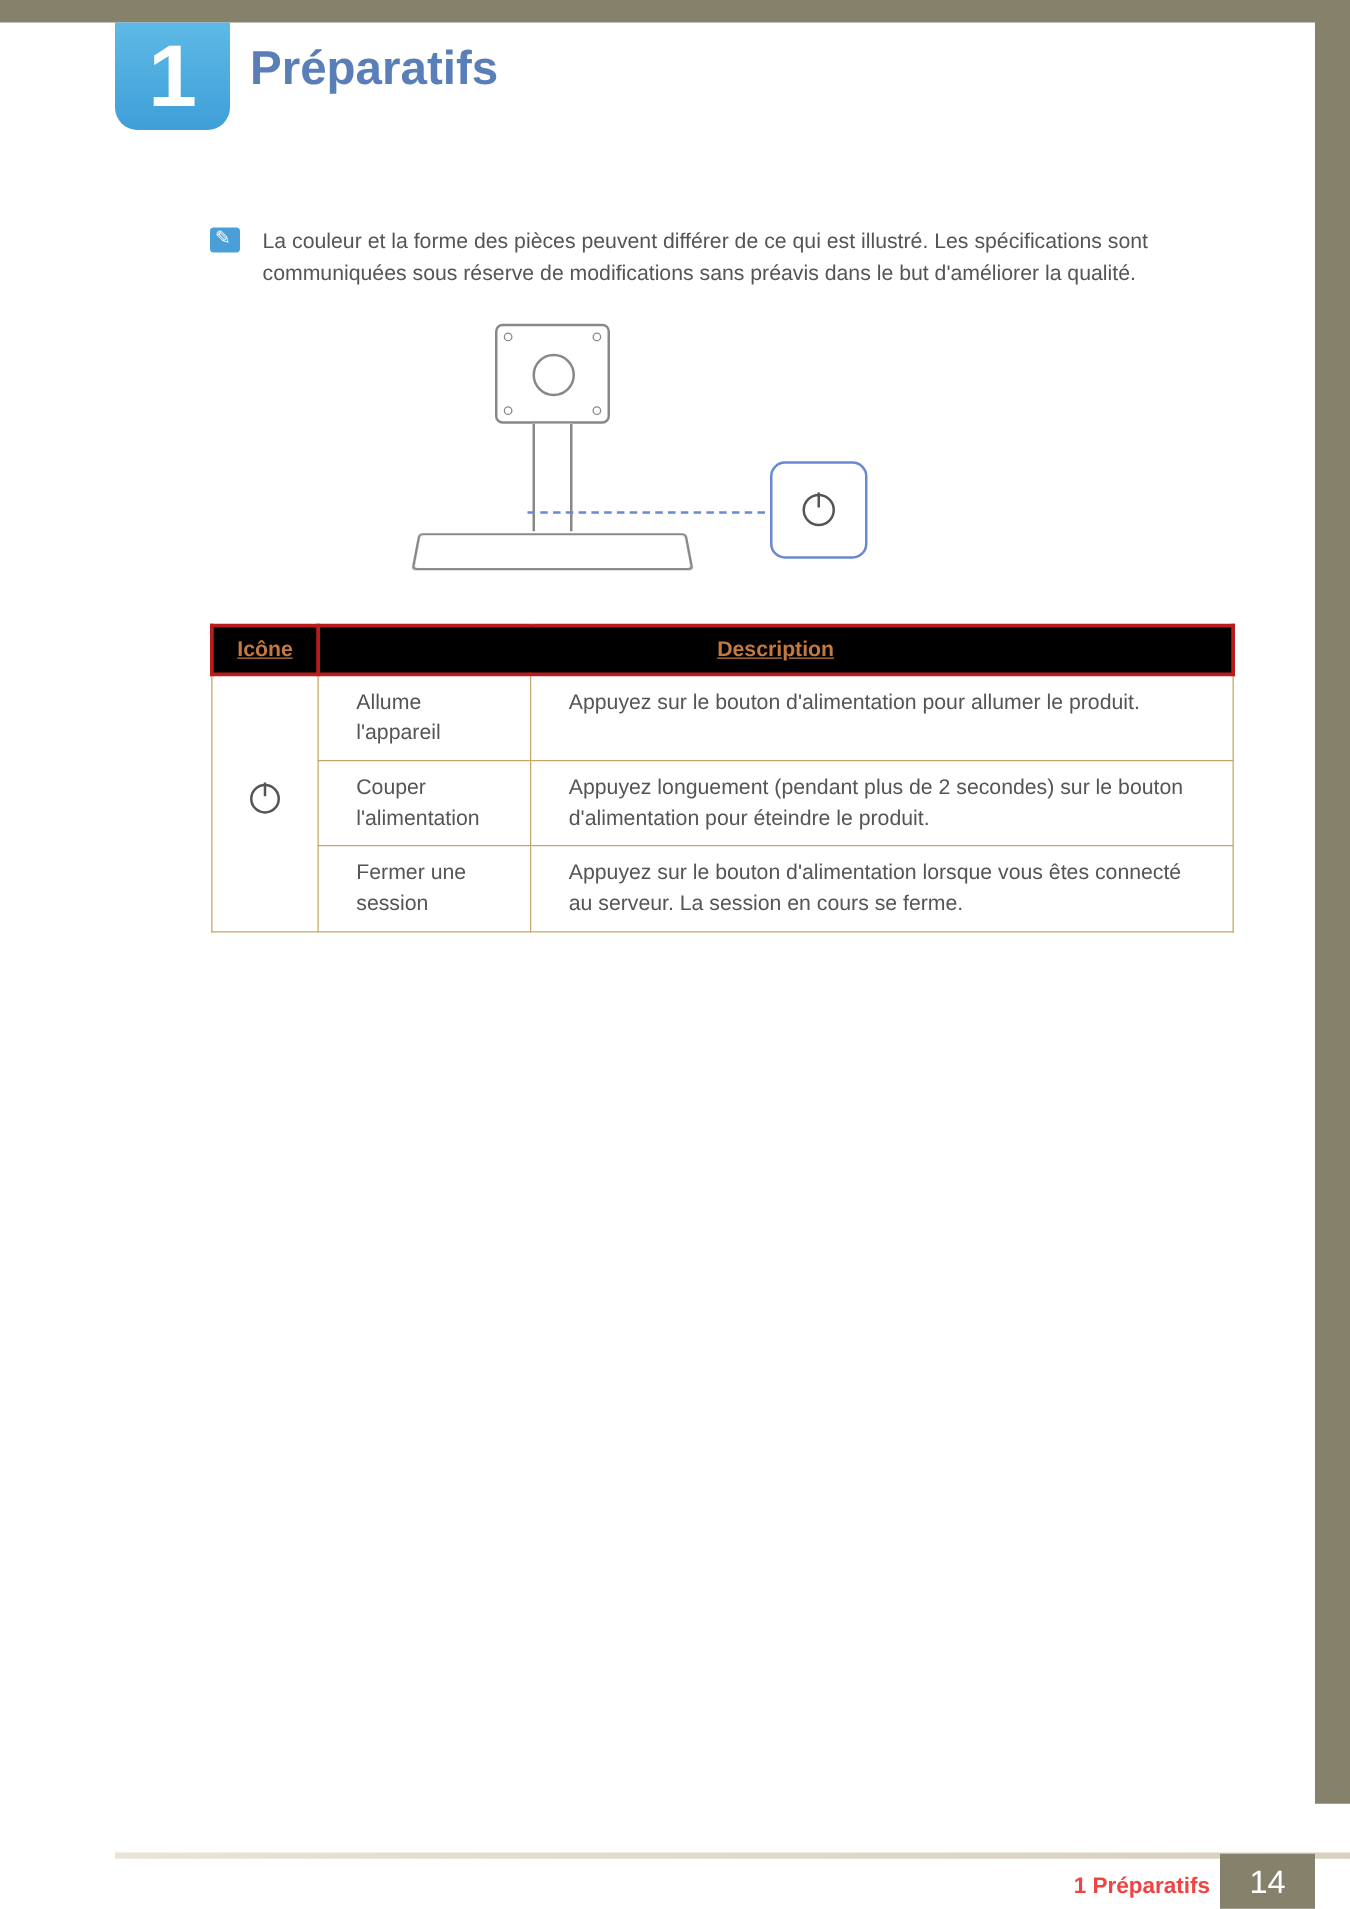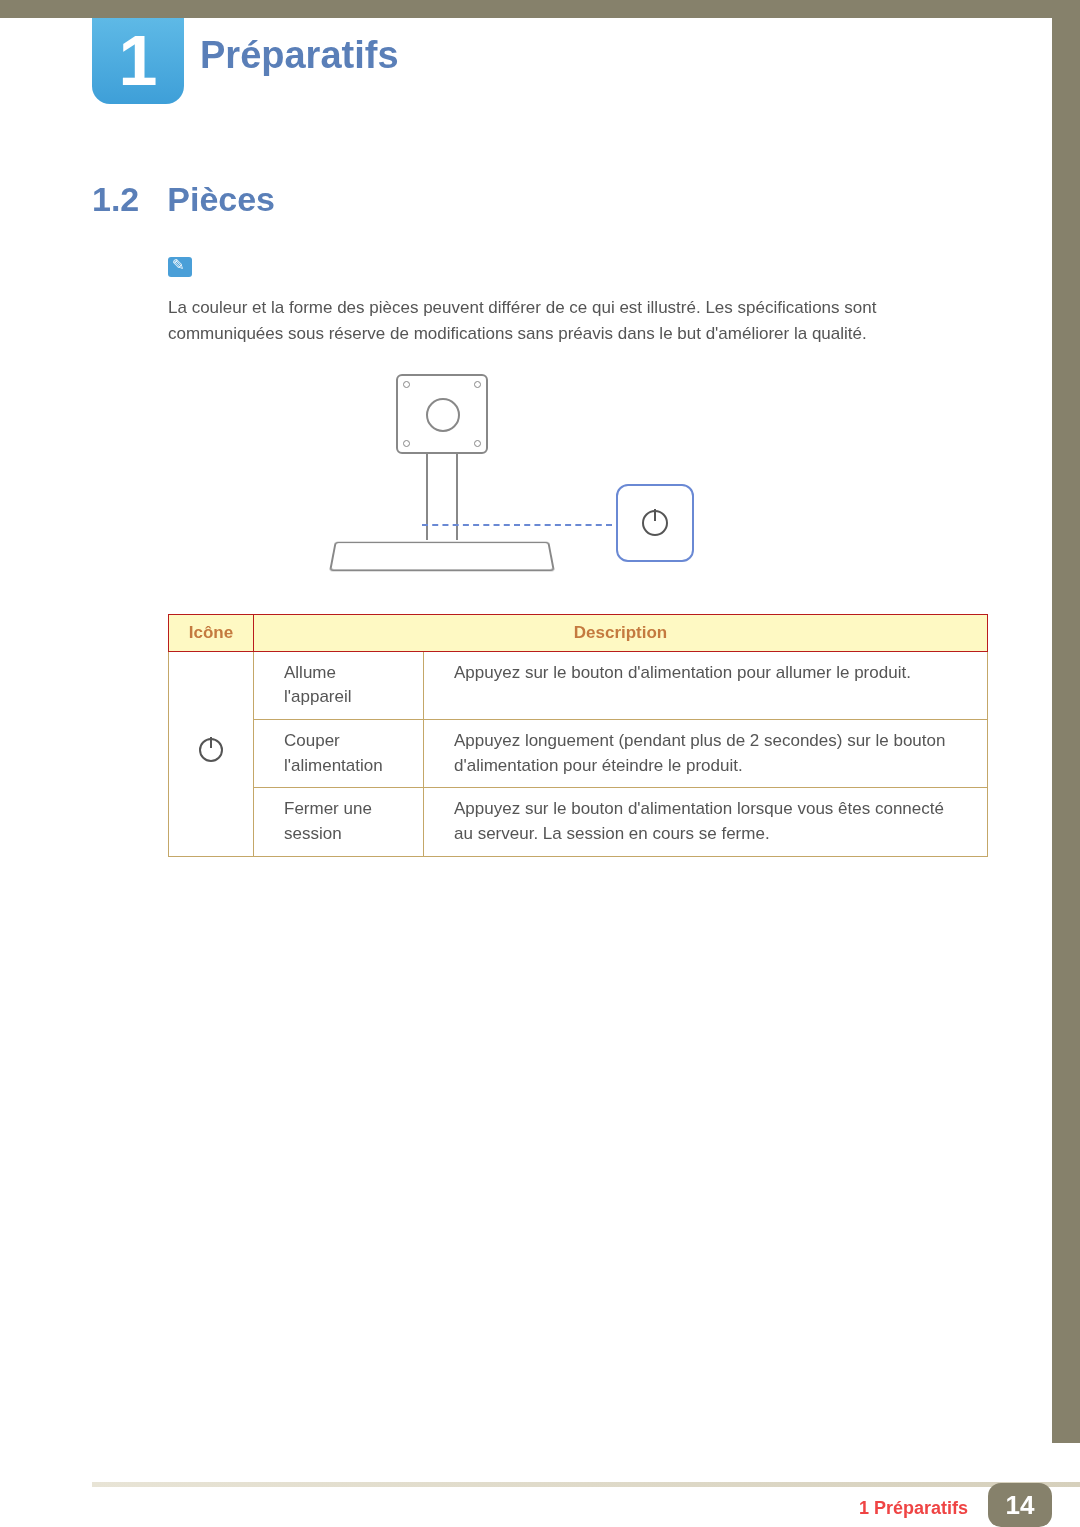--- a/index.html
+++ b/index.html
@@ -56,21 +56,21 @@
     top: 180px;
     left: 92px;
     right: 90px;
   }
   .h2row { display: flex; align-items: baseline; gap: 28px; margin-bottom: 36px; }
   .h2num { font-size: 34px; color: #5a7fb8; font-weight: bold; }
   .h2text { font-size: 34px; color: #5a7fb8; font-weight: bold; }
   .h3row { display: flex; align-items: baseline; gap: 14px; margin-left: 76px; margin-bottom: 30px; }
   .h3num { font-size: 22px; color: #5a7fb8; font-weight: bold; }
   .h3text { font-size: 22px; color: #5a7fb8; font-weight: bold; }
-  .note-row { display: flex; gap: 18px; margin-left: 76px; margin-bottom: 26px; flex-direction: column; }
+  .note-row { display: flex; gap: 18px; margin-left: 76px; margin-bottom: 26px; }
   .note-icon {
     width: 24px; height: 20px;
     background: #4a9fd8;
     border-radius: 3px;
     flex-shrink: 0;
     position: relative;
     margin-top: 2px;
   }
   .note-icon::after {
     content: "✎";
@@ -161,26 +161,27 @@
     transform: translateX(-50%);
   }
 
   .tbl {
     margin-left: 76px;
     border-collapse: collapse;
     width: 820px;
     font-size: 17px;
   }
   .tbl th {
-    border: 1px solid #b91c1c;
-    background: #fef9c3;
+    border: 3px solid #b91c1c;
+    background: #000000;
     color: #c47a3f;
     font-weight: bold;
     padding: 8px 14px;
     text-align: center;
+    text-decoration: underline;
   }
   .tbl td {
     border: 1px solid #c4a768;
     padding: 9px 30px;
     color: #555;
     vertical-align: top;
     line-height: 1.45;
   }
   .tbl td.icon-cell {
     text-align: center;
@@ -218,48 +219,43 @@
   .footer-text {
     position: absolute;
     right: 112px; bottom: 8px;
     font-size: 18px;
     color: #ef4444;
     font-weight: bold;
   }
   .page-badge {
     position: absolute;
     right: 28px; bottom: 0;
-    width: 64px; height: 44px;
+    width: 76px; height: 44px;
     background: #86816b;
     color: #fff;
     font-size: 26px;
-    font-weight: bold;
+    font-weight: normal;
     display: flex;
     align-items: center;
     justify-content: center;
-    border-radius: 13px;
   }
 </style>
 </head>
 <body>
 
 <div class="top-band"></div>
 <div class="side-band"></div>
 
 <div class="chapter-tab">
   <span>1</span>
 </div>
 <div class="chapter-title">Préparatifs</div>
 
 <div class="content">
 
-  <div class="h2row">
-    <div class="h2num">1.2</div>
-    <div class="h2text">Pièces</div>
-  </div>
 
 
   <div class="note-row">
     <div class="note-icon"></div>
     <div class="note-text">La couleur et la forme des pièces peuvent différer de ce qui est illustré. Les spécifications sont communiquées sous réserve de modifications sans préavis dans le but d'améliorer la qualité.</div>
   </div>
 
   <div class="diagram-area">
     <div class="stand-wrap">
       <div class="mount-plate">

